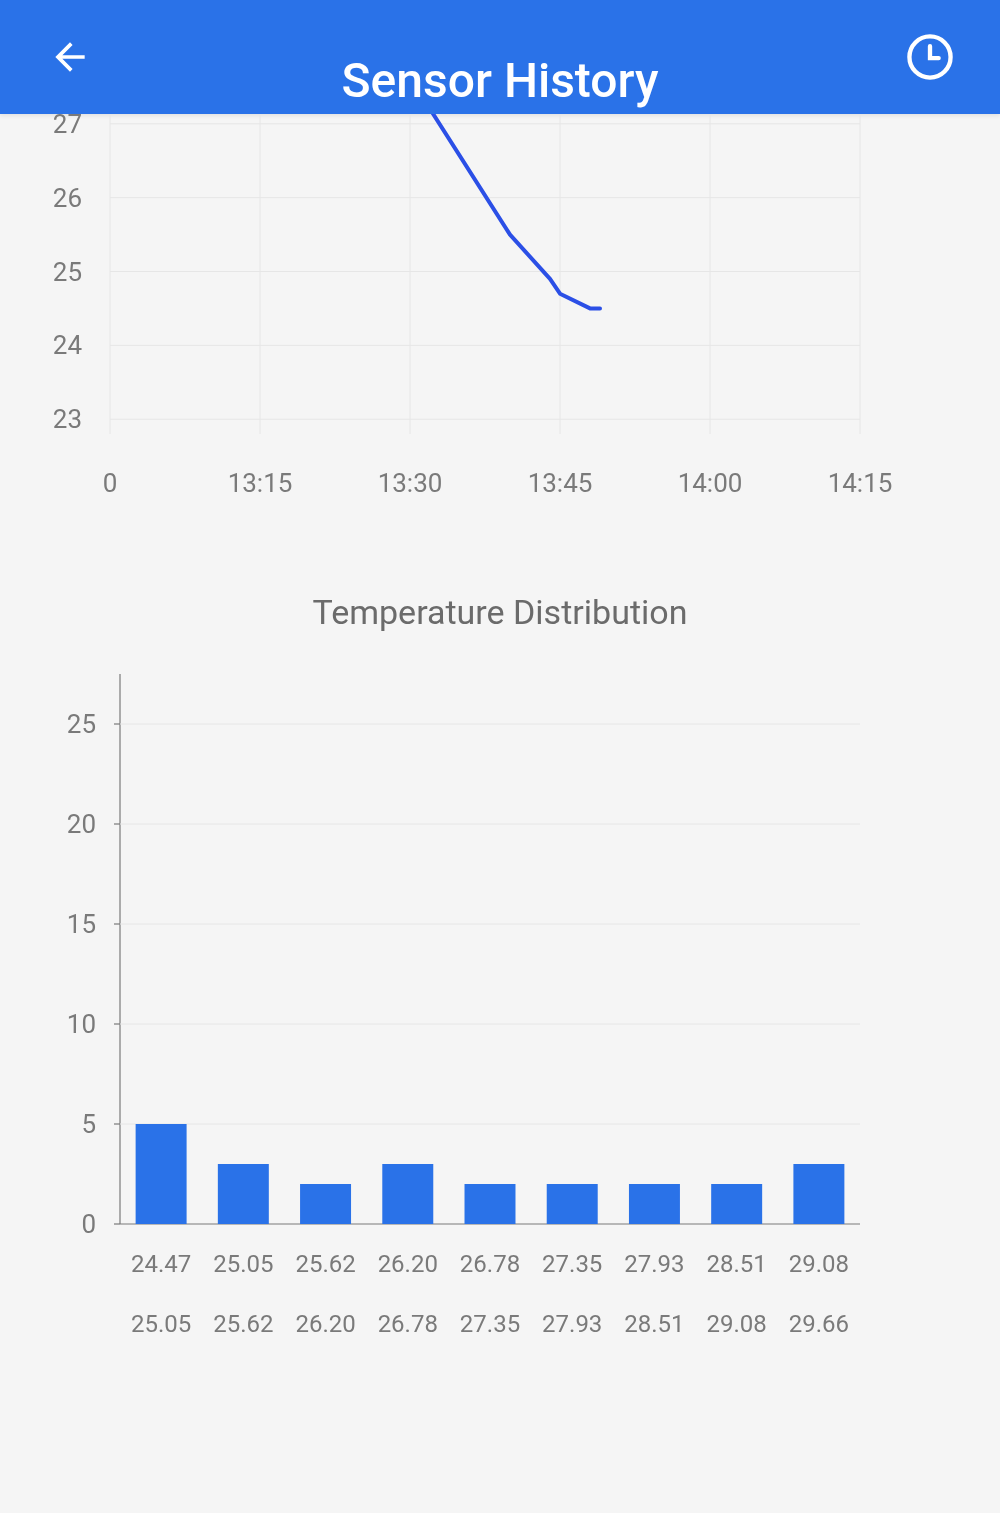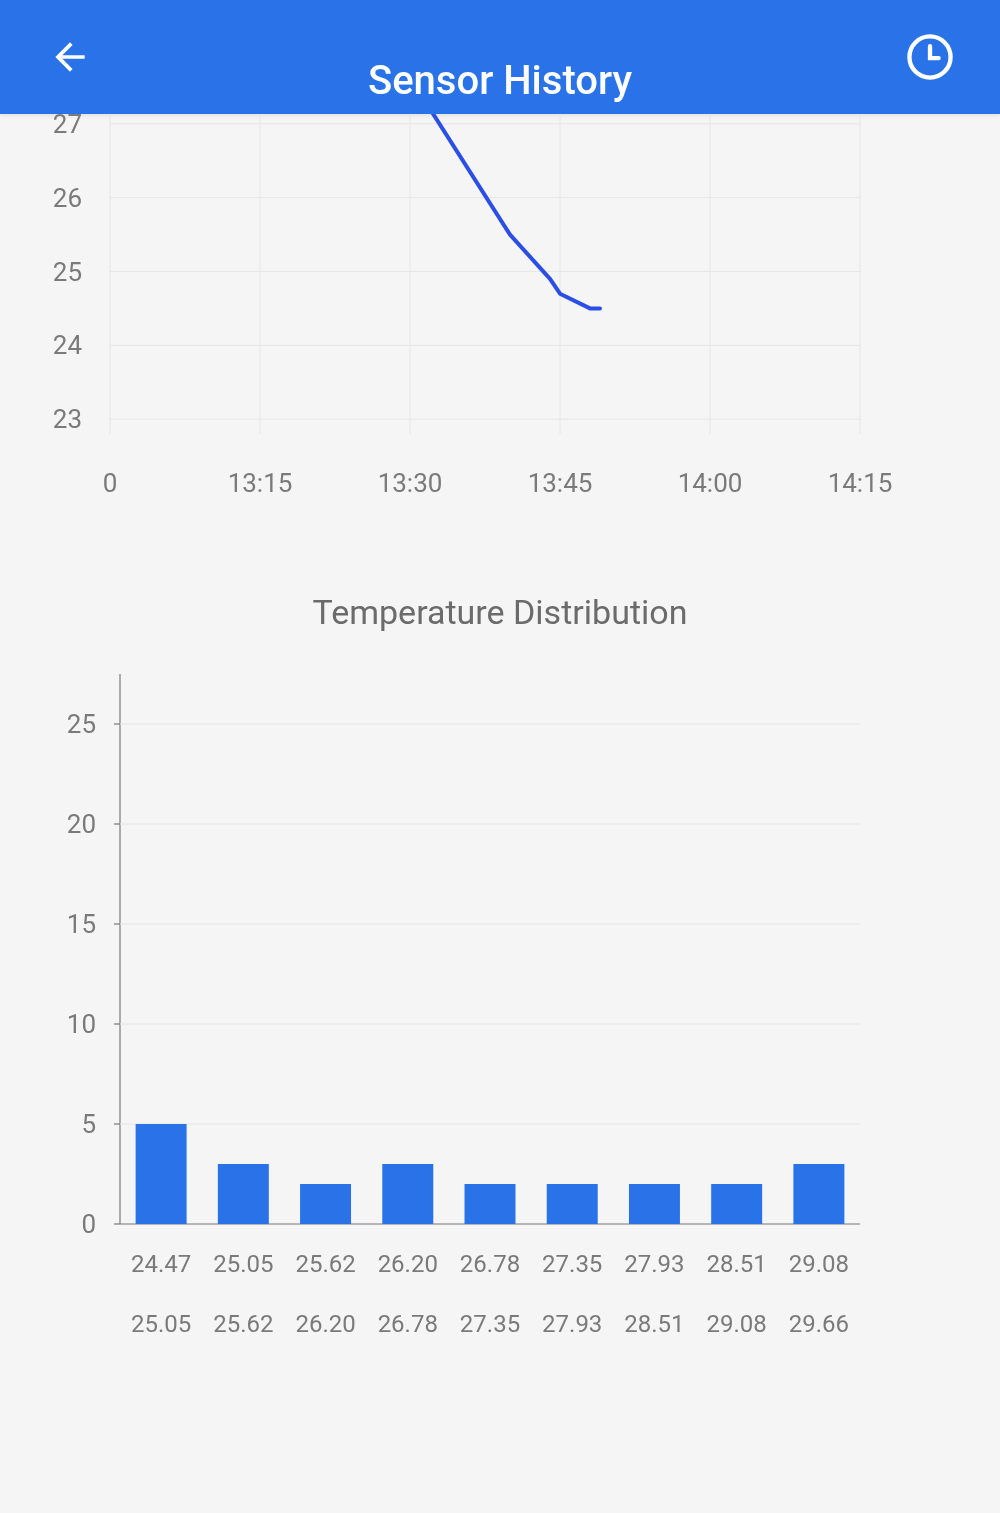--- a/index.html
+++ b/index.html
@@ -1,18 +1,18 @@
 <!DOCTYPE html>
 <html><head>
 <meta charset="utf-8">
 <style>
   * { box-sizing: border-box; margin: 0; padding: 0; }
   html, body { width: 1000px; height: 1513px; font-family: -apple-system, Roboto, "Helvetica Neue", Arial, sans-serif; background: #f5f5f5; overflow: hidden; }
   .header { background: #2a72e8; height: 114px; display: flex; align-items: center; justify-content: center; position: relative; box-shadow: 0 2px 4px rgba(0,0,0,0.08); }
-  .header-title { color: #fff; font-size: 40px; font-weight: 500; margin-top: 47px; }
+  .header-title { color: #fff; font-size: 48px; font-weight: 500; margin-top: 47px; }
   .back-btn { position: absolute; left: 40px; top: 50%; transform: translateY(-50%); width: 60px; height: 60px; display: flex; align-items: center; justify-content: center; cursor: pointer; }
   .back-btn svg { width: 44px; height: 44px; }
   .clock-btn { position: absolute; right: 40px; top: 50%; transform: translateY(-50%); width: 60px; height: 60px; display: flex; align-items: center; justify-content: center; cursor: pointer; }
   .clock-btn svg { width: 52px; height: 52px; }
   .content { padding: 0; }
   .chart-area { position: relative; }
   .svg-chart { display: block; }
   .tick-label { fill: #7a7a7a; font-size: 26px; }
   .title-label { fill: #6b6b6b; font-size: 34px; }
   .grid-line { stroke: #e6e6e6; stroke-width: 1; }

